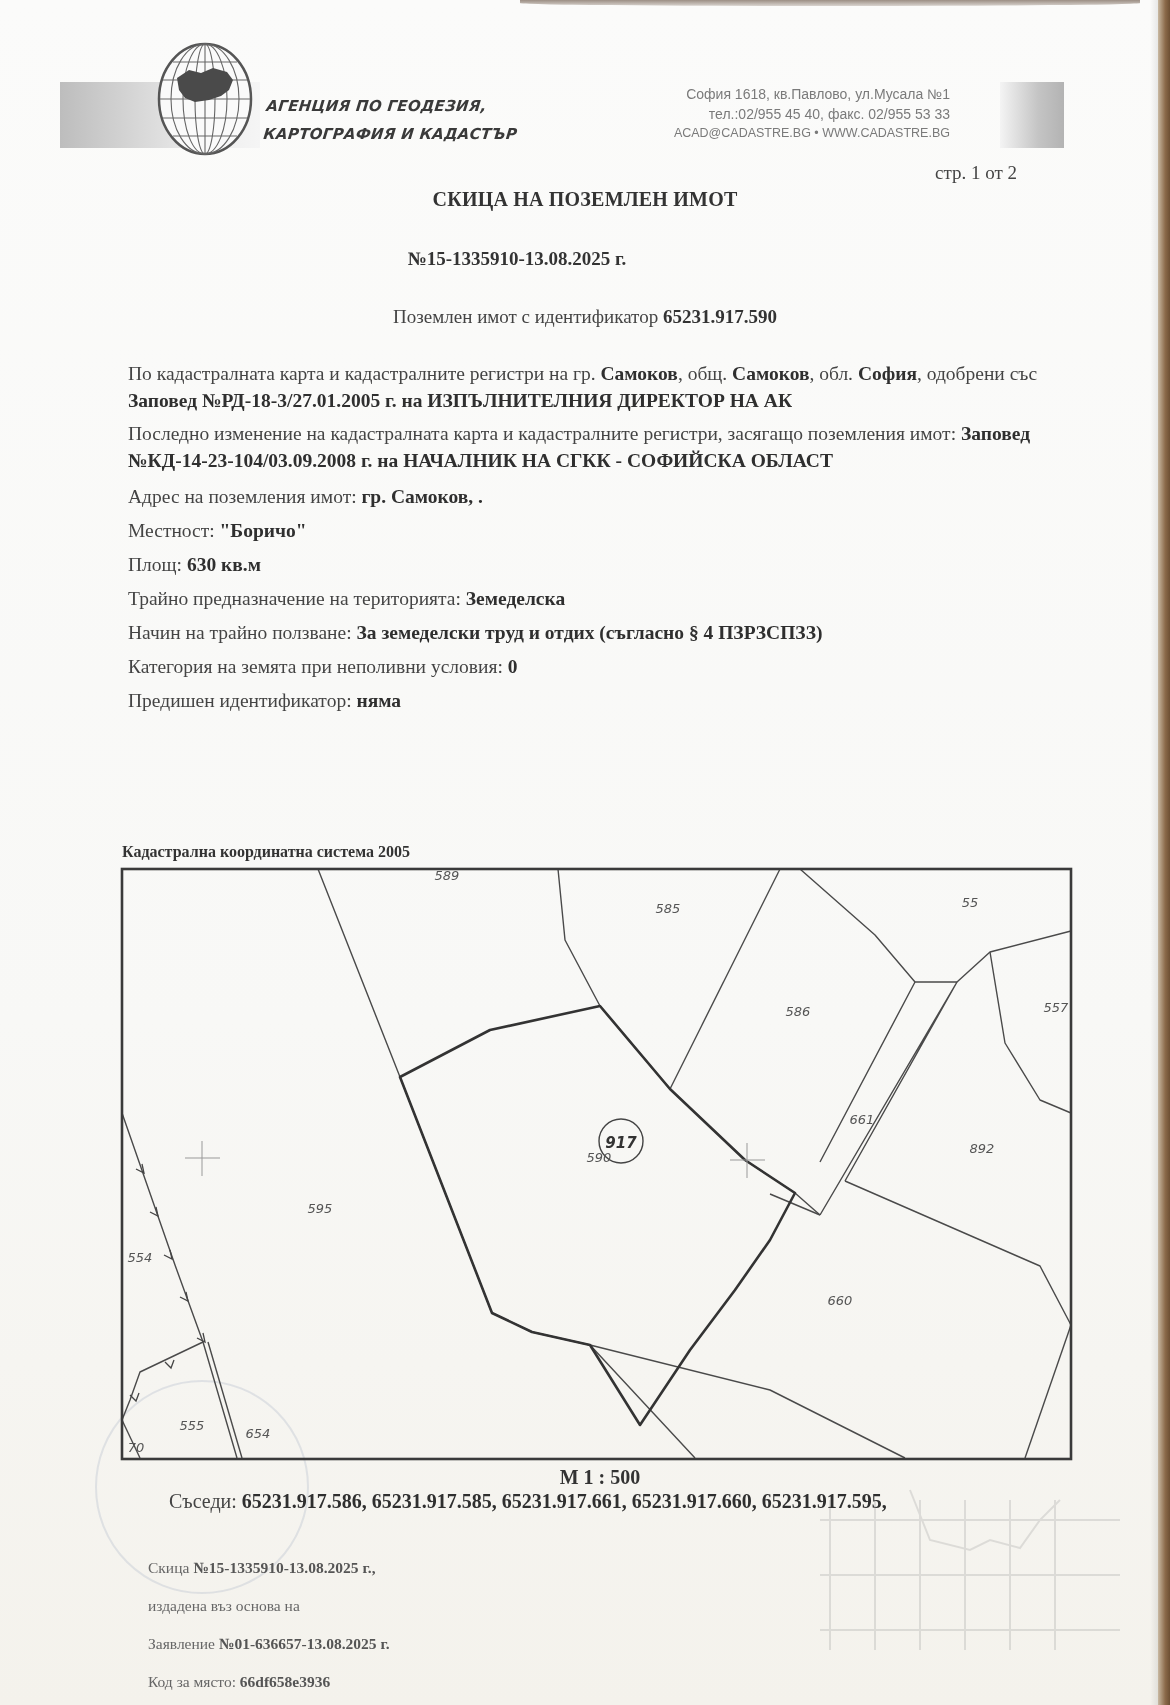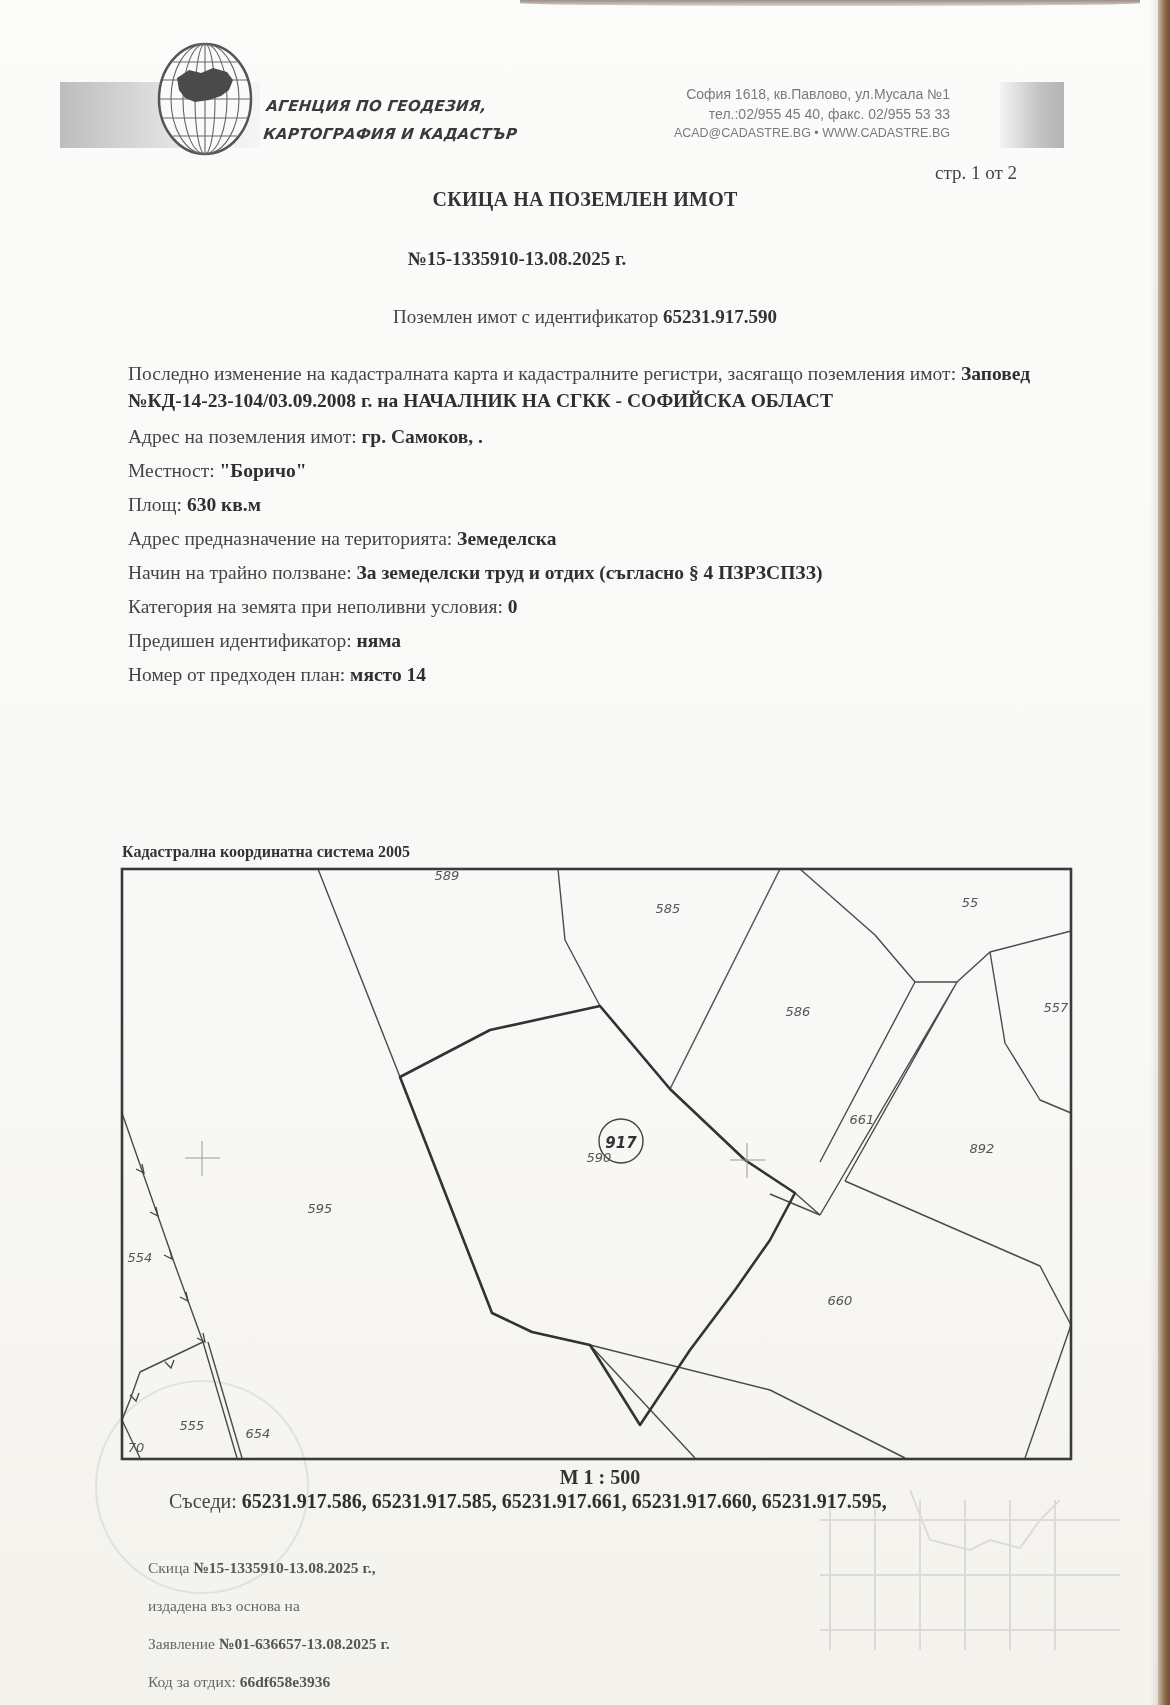--- a/index.html
+++ b/index.html
@@ -76,29 +76,29 @@
 
   <div class="pageno">стр. 1 от 2</div>
   <div class="title">СКИЦА НА ПОЗЕМЛЕН ИМОТ</div>
   <div class="docno">№15-1335910-13.08.2025 г.</div>
   <div class="ident">
     <span>Поземлен имот с идентификатор</span>
     <b>65231.917.590</b>
   </div>
 
   <div class="body">
+    <p class="par"><span>По кадастралната карта и кадастралните регистри на гр. </span><b>Самоков</b><span>, общ. </span><b>Самоков</b><span>, обл. </span><b>София</b><span>, одобрени със </span><b>Заповед №РД-18-3/27.01.2005 г. на ИЗПЪЛНИТЕЛНИЯ ДИРЕКТОР НА АК</b></p>
     <p class="par"><span>Последно изменение на кадастралната карта и кадастралните регистри, засягащо поземления имот: </span><b>Заповед №КД-14-23-104/03.09.2008 г. на НАЧАЛНИК НА СГКК - СОФИЙСКА ОБЛАСТ</b></p>
     <p class="row"><span>Адрес на поземления имот: </span><b>гр. Самоков, .</b></p>
     <p class="row"><span>Местност: </span><b>"Боричо"</b></p>
     <p class="row"><span>Площ: </span><b>630 кв.м</b></p>
-    <p class="row"><span>Адрес предназначение на територията: </span><b>Земеделска</b></p>
+    <p class="row"><span>Трайно предназначение на територията: </span><b>Земеделска</b></p>
     <p class="row"><span>Начин на трайно ползване: </span><b>За земеделски труд и отдих (съгласно § 4 ПЗРЗСПЗЗ)</b></p>
     <p class="row"><span>Категория на земята при неполивни условия: </span><b>0</b></p>
     <p class="row"><span>Предишен идентификатор: </span><b>няма</b></p>
-    <p class="row"><span>Номер от предходен план: </span><b>място 14</b></p>
   </div>
 
   <div class="coordsys">Кадастрална координатна система 2005</div>
 
   <div class="stamp"></div>
 
   <svg class="map" viewBox="0 0 1170 1705">
     <g fill="none" stroke="#4a4a4a" stroke-width="1.4" stroke-linejoin="round">
 
       <path d="M318 869 L400 1077 L492 1313 L532 1332 L590 1345"></path>
@@ -179,17 +179,17 @@
       <path d="M20 40 h300 M20 95 h300 M20 150 h300"></path>
       <path d="M30 20 v150 M75 20 v150 M120 20 v150 M165 20 v150 M210 20 v150 M255 20 v150"></path>
       <path d="M110 10 L130 60 L170 70 L190 60 L220 68 L240 40 L260 20"></path>
     </g>
   </svg>
 
   <div class="foot">
     <p><span>Скица </span><b>№15-1335910-13.08.2025 г.,</b></p>
     <p>издадена въз основа на</p>
     <p><span>Заявление </span><b>№01-636657-13.08.2025 г.</b></p>
-    <p><span>Код за отдих: </span><b>66df658e3936</b></p>
+    <p><span>Код за място: </span><b>66df658e3936</b></p>
   </div>
 </div>
 <div class="edge-shadow"></div>
 <div class="edge"></div>
 
 </body></html>

